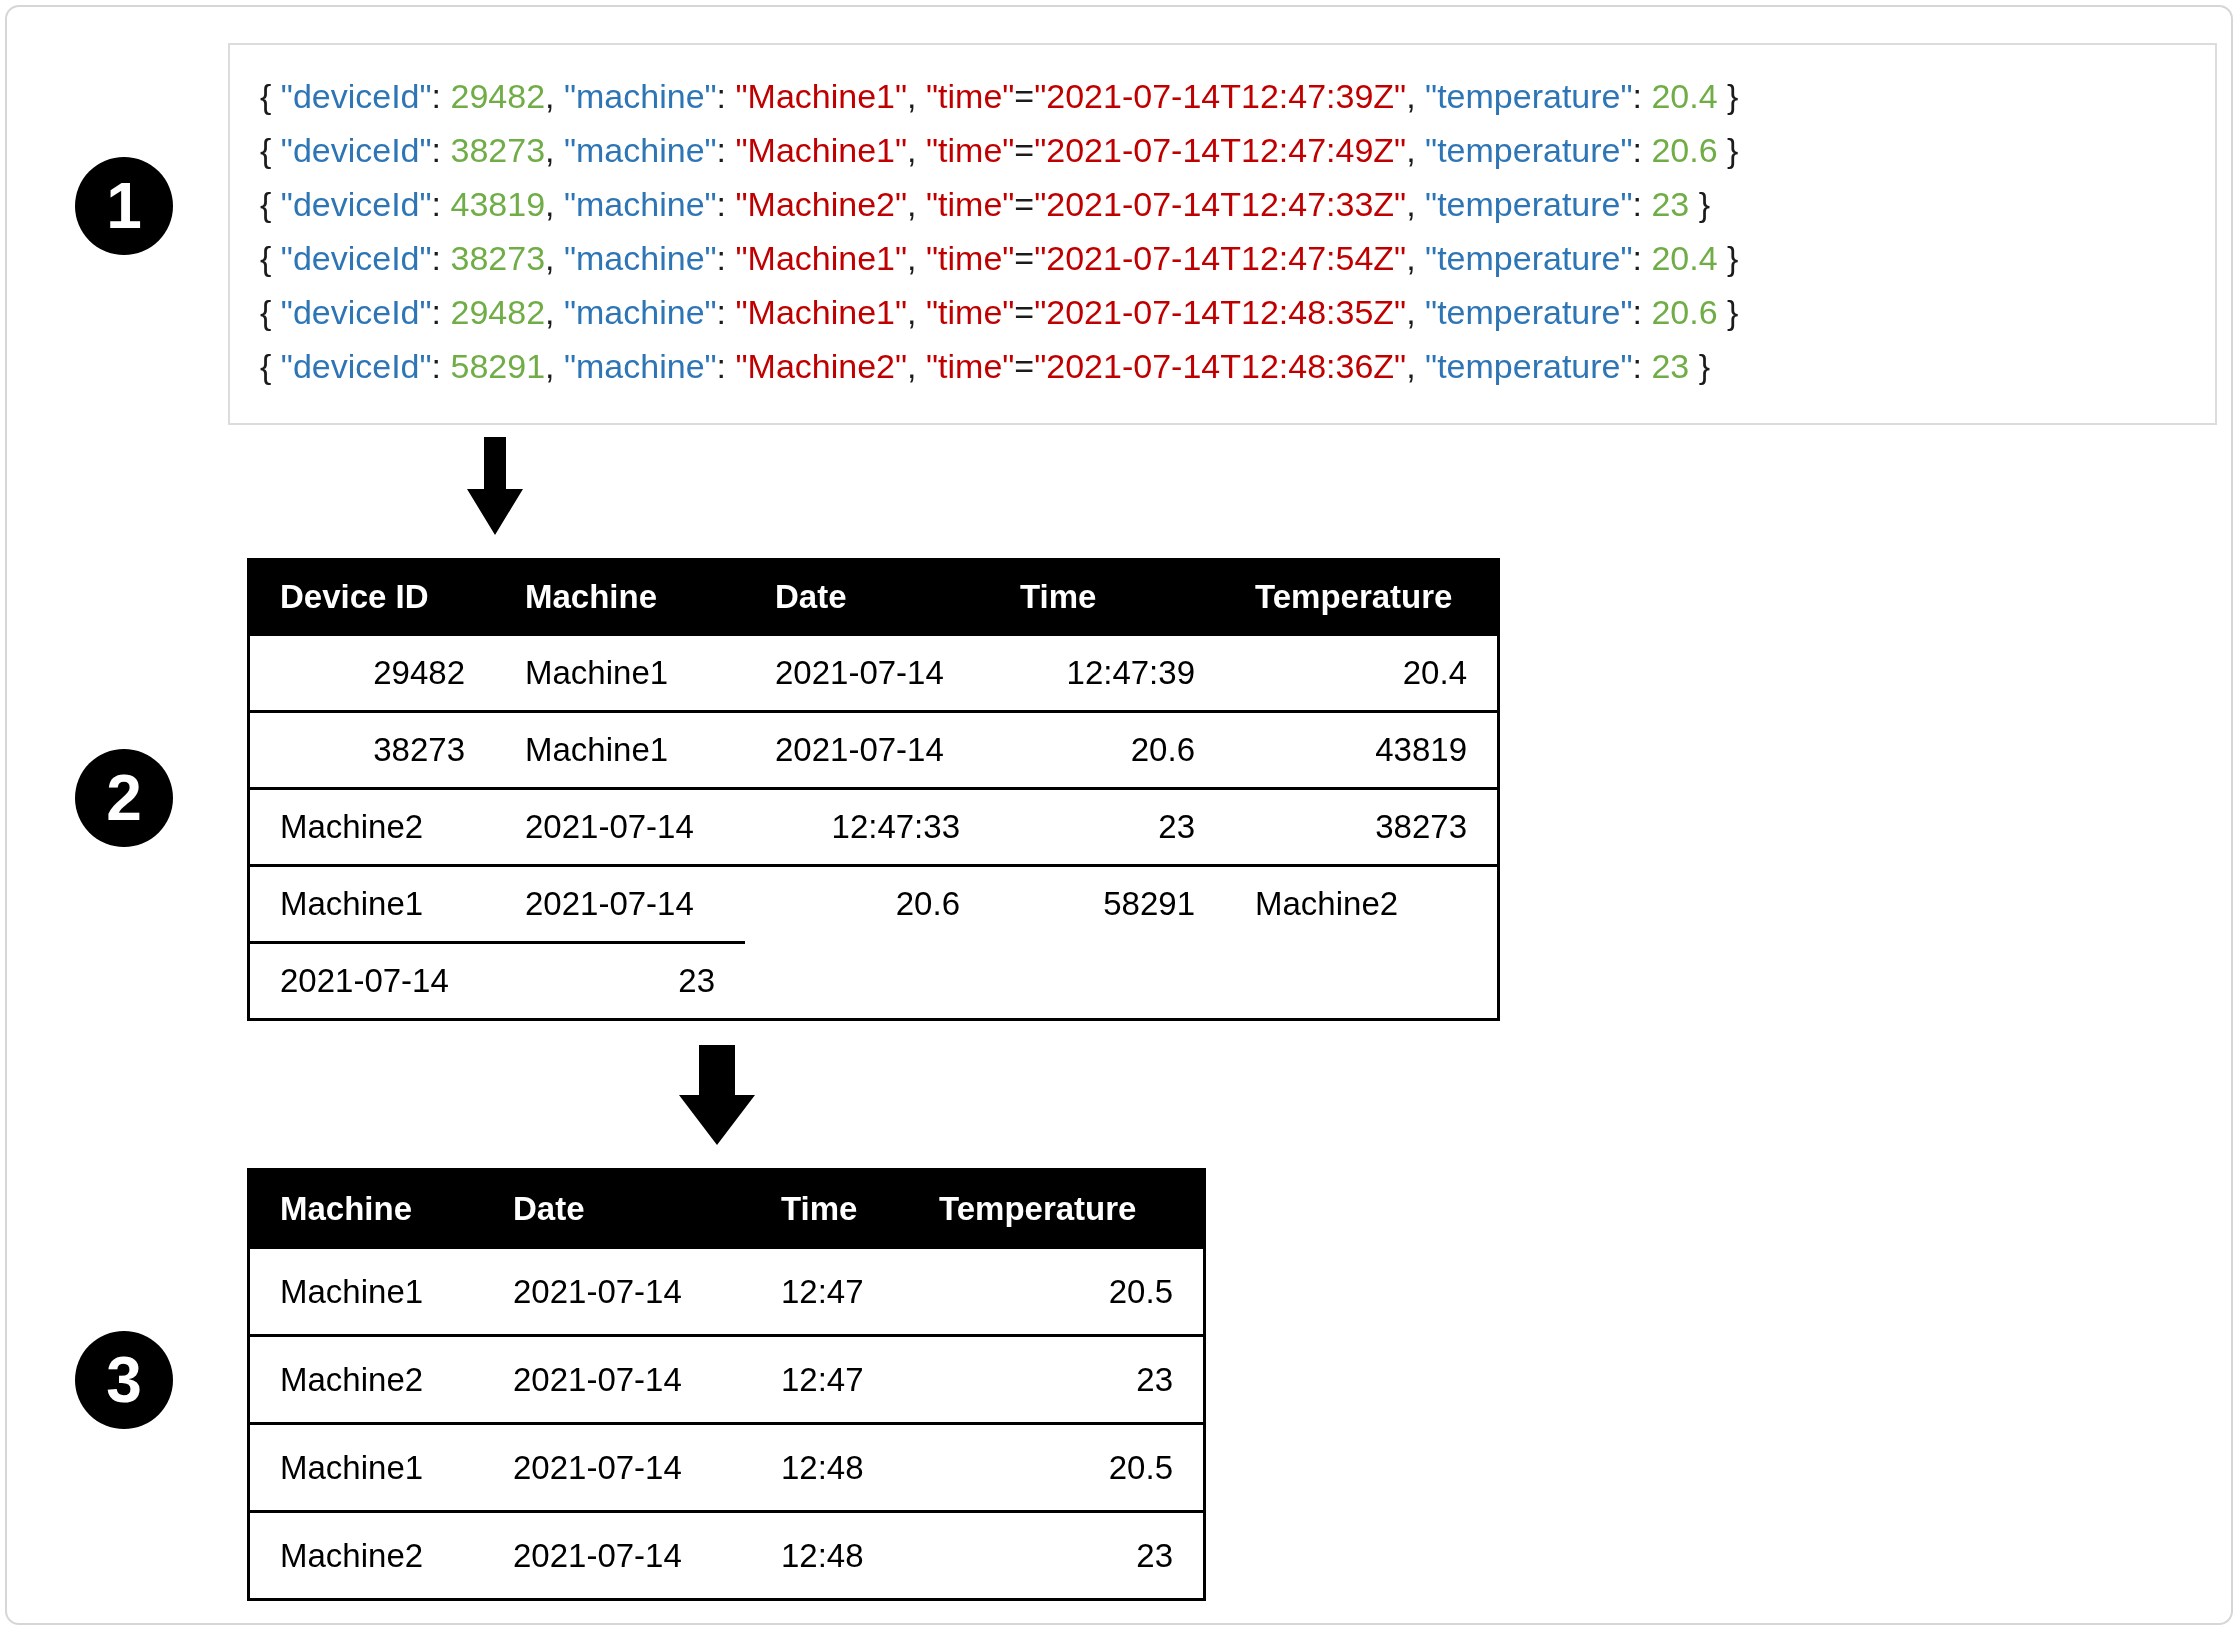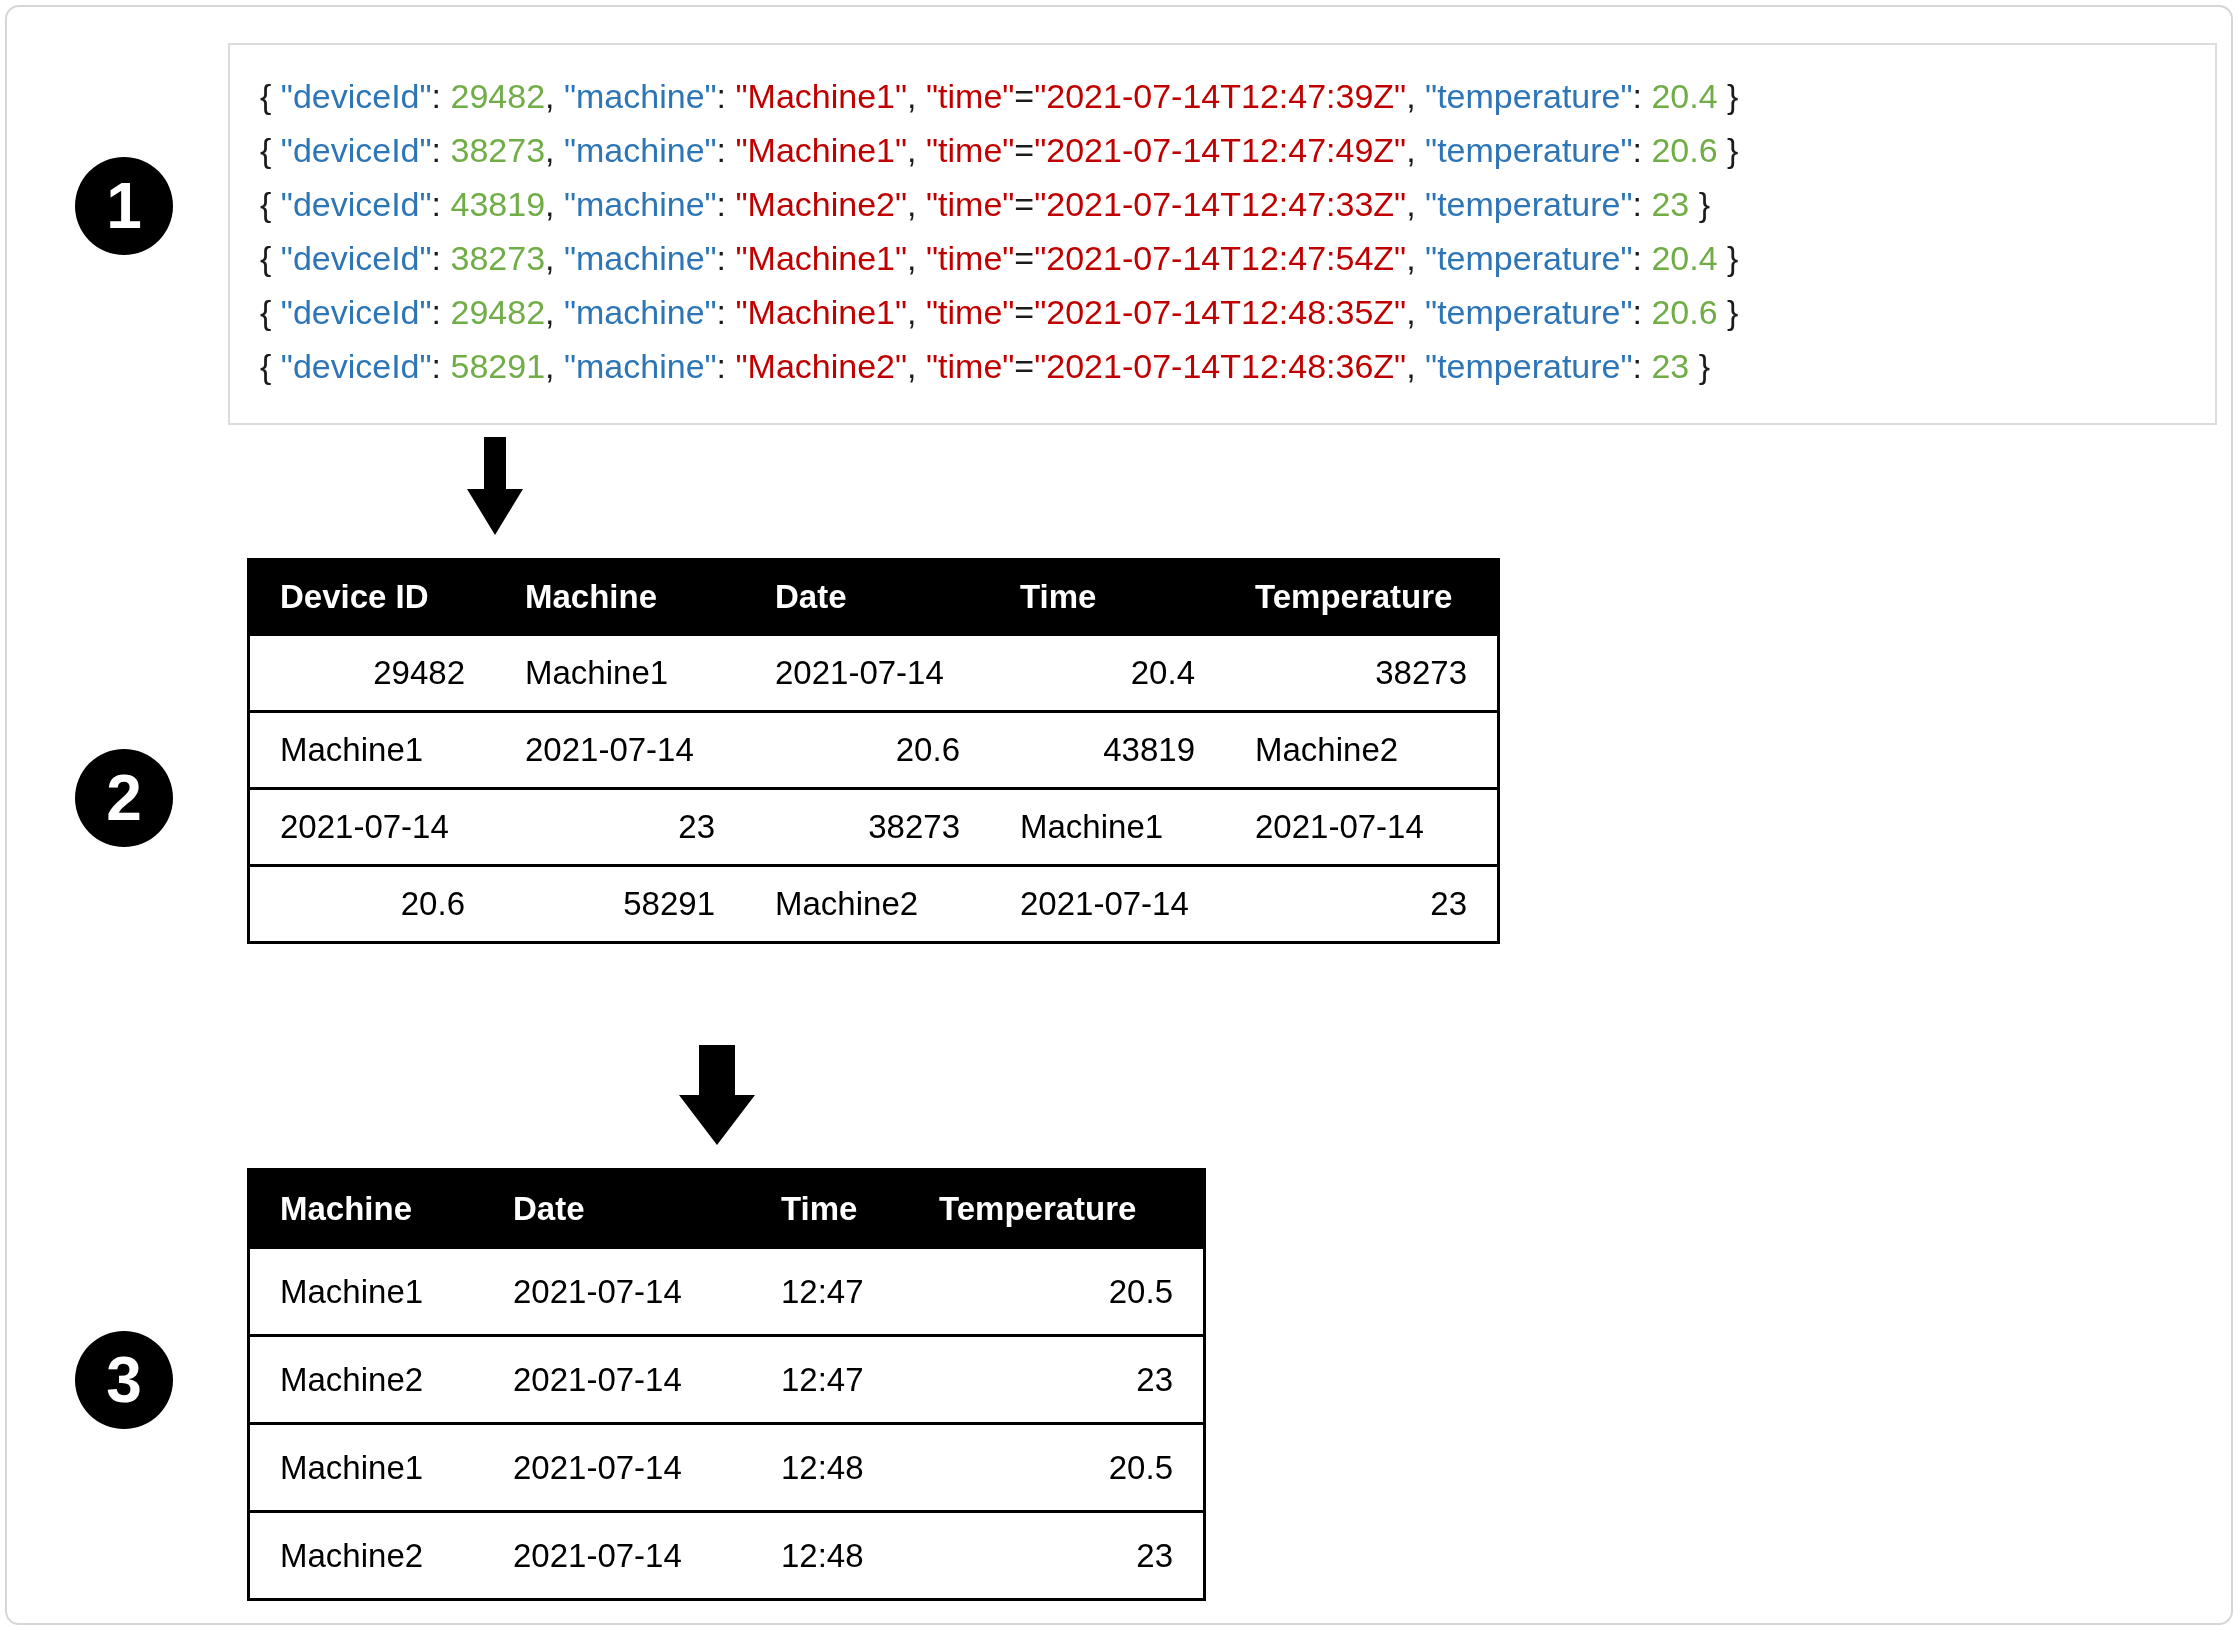--- a/index.html
+++ b/index.html
@@ -84,28 +84,30 @@
 
   <div class="dtable" id="raw-table">
       <div class="hcell a-l">Device ID</div>
       <div class="hcell a-l">Machine</div>
       <div class="hcell a-l">Date</div>
       <div class="hcell a-l">Time</div>
       <div class="hcell a-l">Temperature</div>
       <div class="bcell a-r">29482</div>
       <div class="bcell a-l">Machine1</div>
       <div class="bcell a-l">2021-07-14</div>
+      <div class="bcell a-r">12:47:39</div>
       <div class="bcell a-r">20.4</div>
       <div class="bcell a-r">38273</div>
       <div class="bcell a-l">Machine1</div>
       <div class="bcell a-l">2021-07-14</div>
       <div class="bcell a-r">20.6</div>
       <div class="bcell a-r">43819</div>
       <div class="bcell a-l">Machine2</div>
       <div class="bcell a-l">2021-07-14</div>
+      <div class="bcell a-r">12:47:33</div>
       <div class="bcell a-r">23</div>
       <div class="bcell a-r">38273</div>
       <div class="bcell a-l">Machine1</div>
       <div class="bcell a-l">2021-07-14</div>
       <div class="bcell a-r">20.6</div>
       <div class="bcell a-r">58291</div>
       <div class="bcell a-l">Machine2</div>
       <div class="bcell a-l">2021-07-14</div>
       <div class="bcell a-r">23</div>
     </div>

